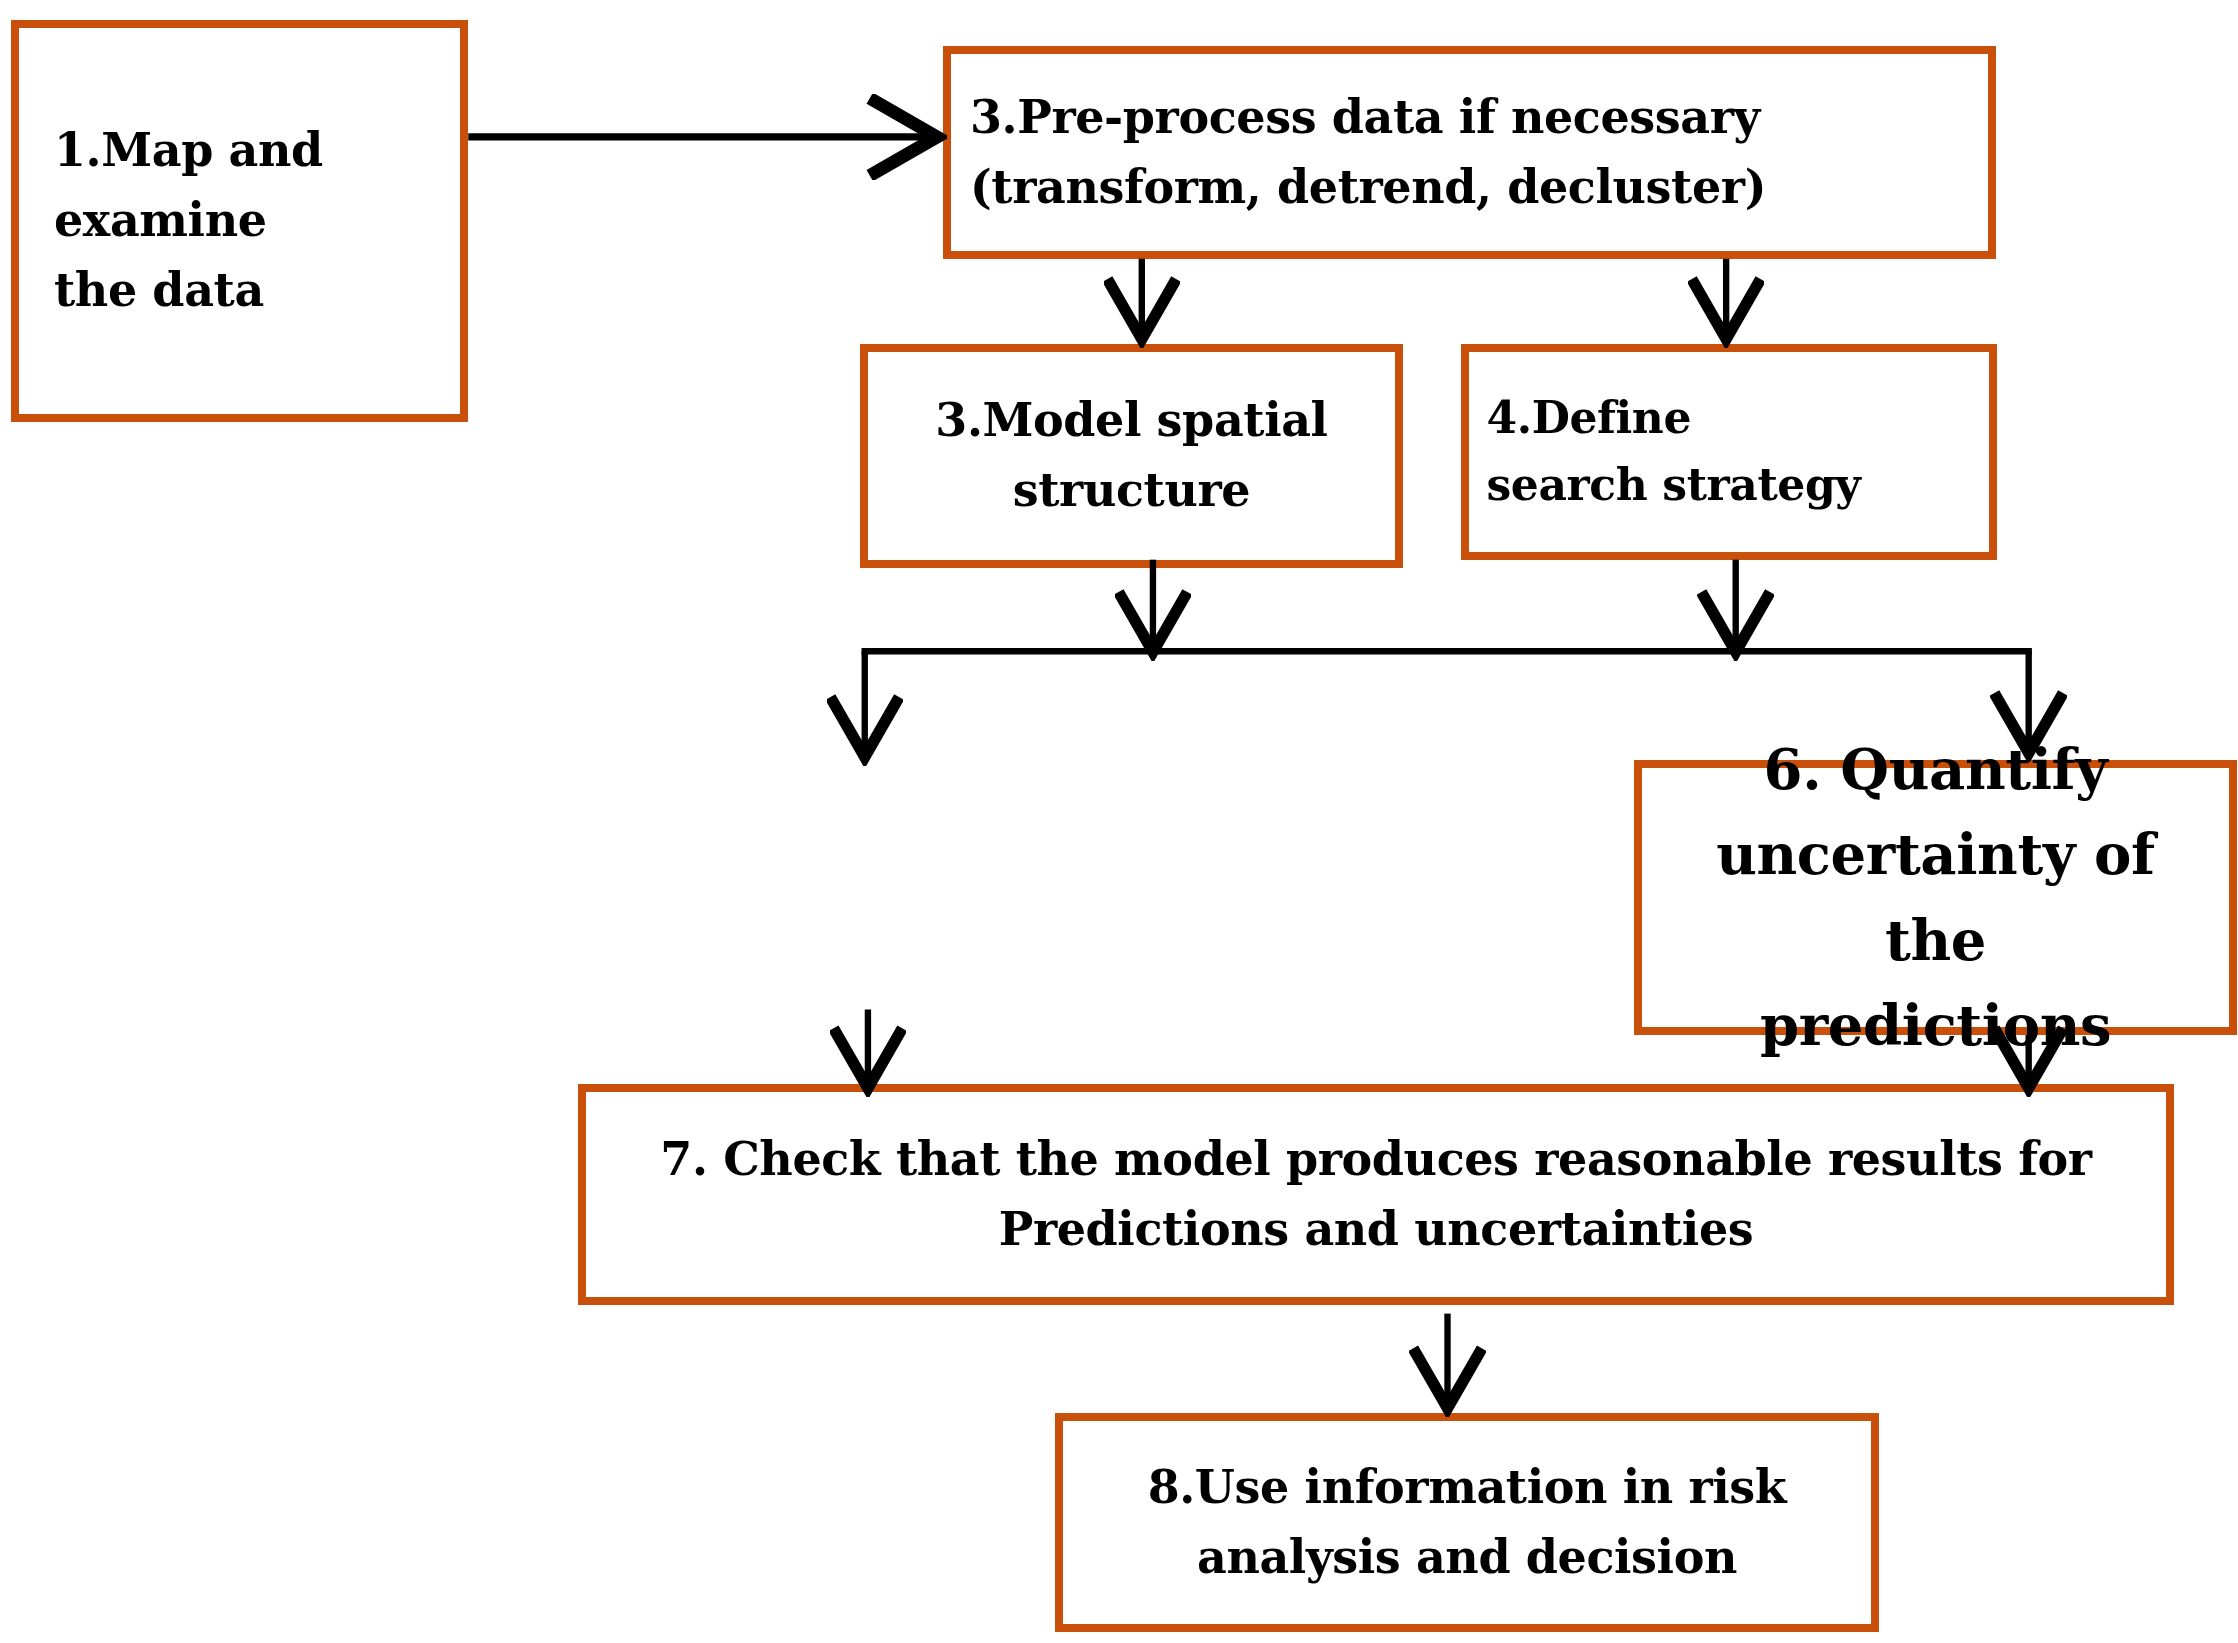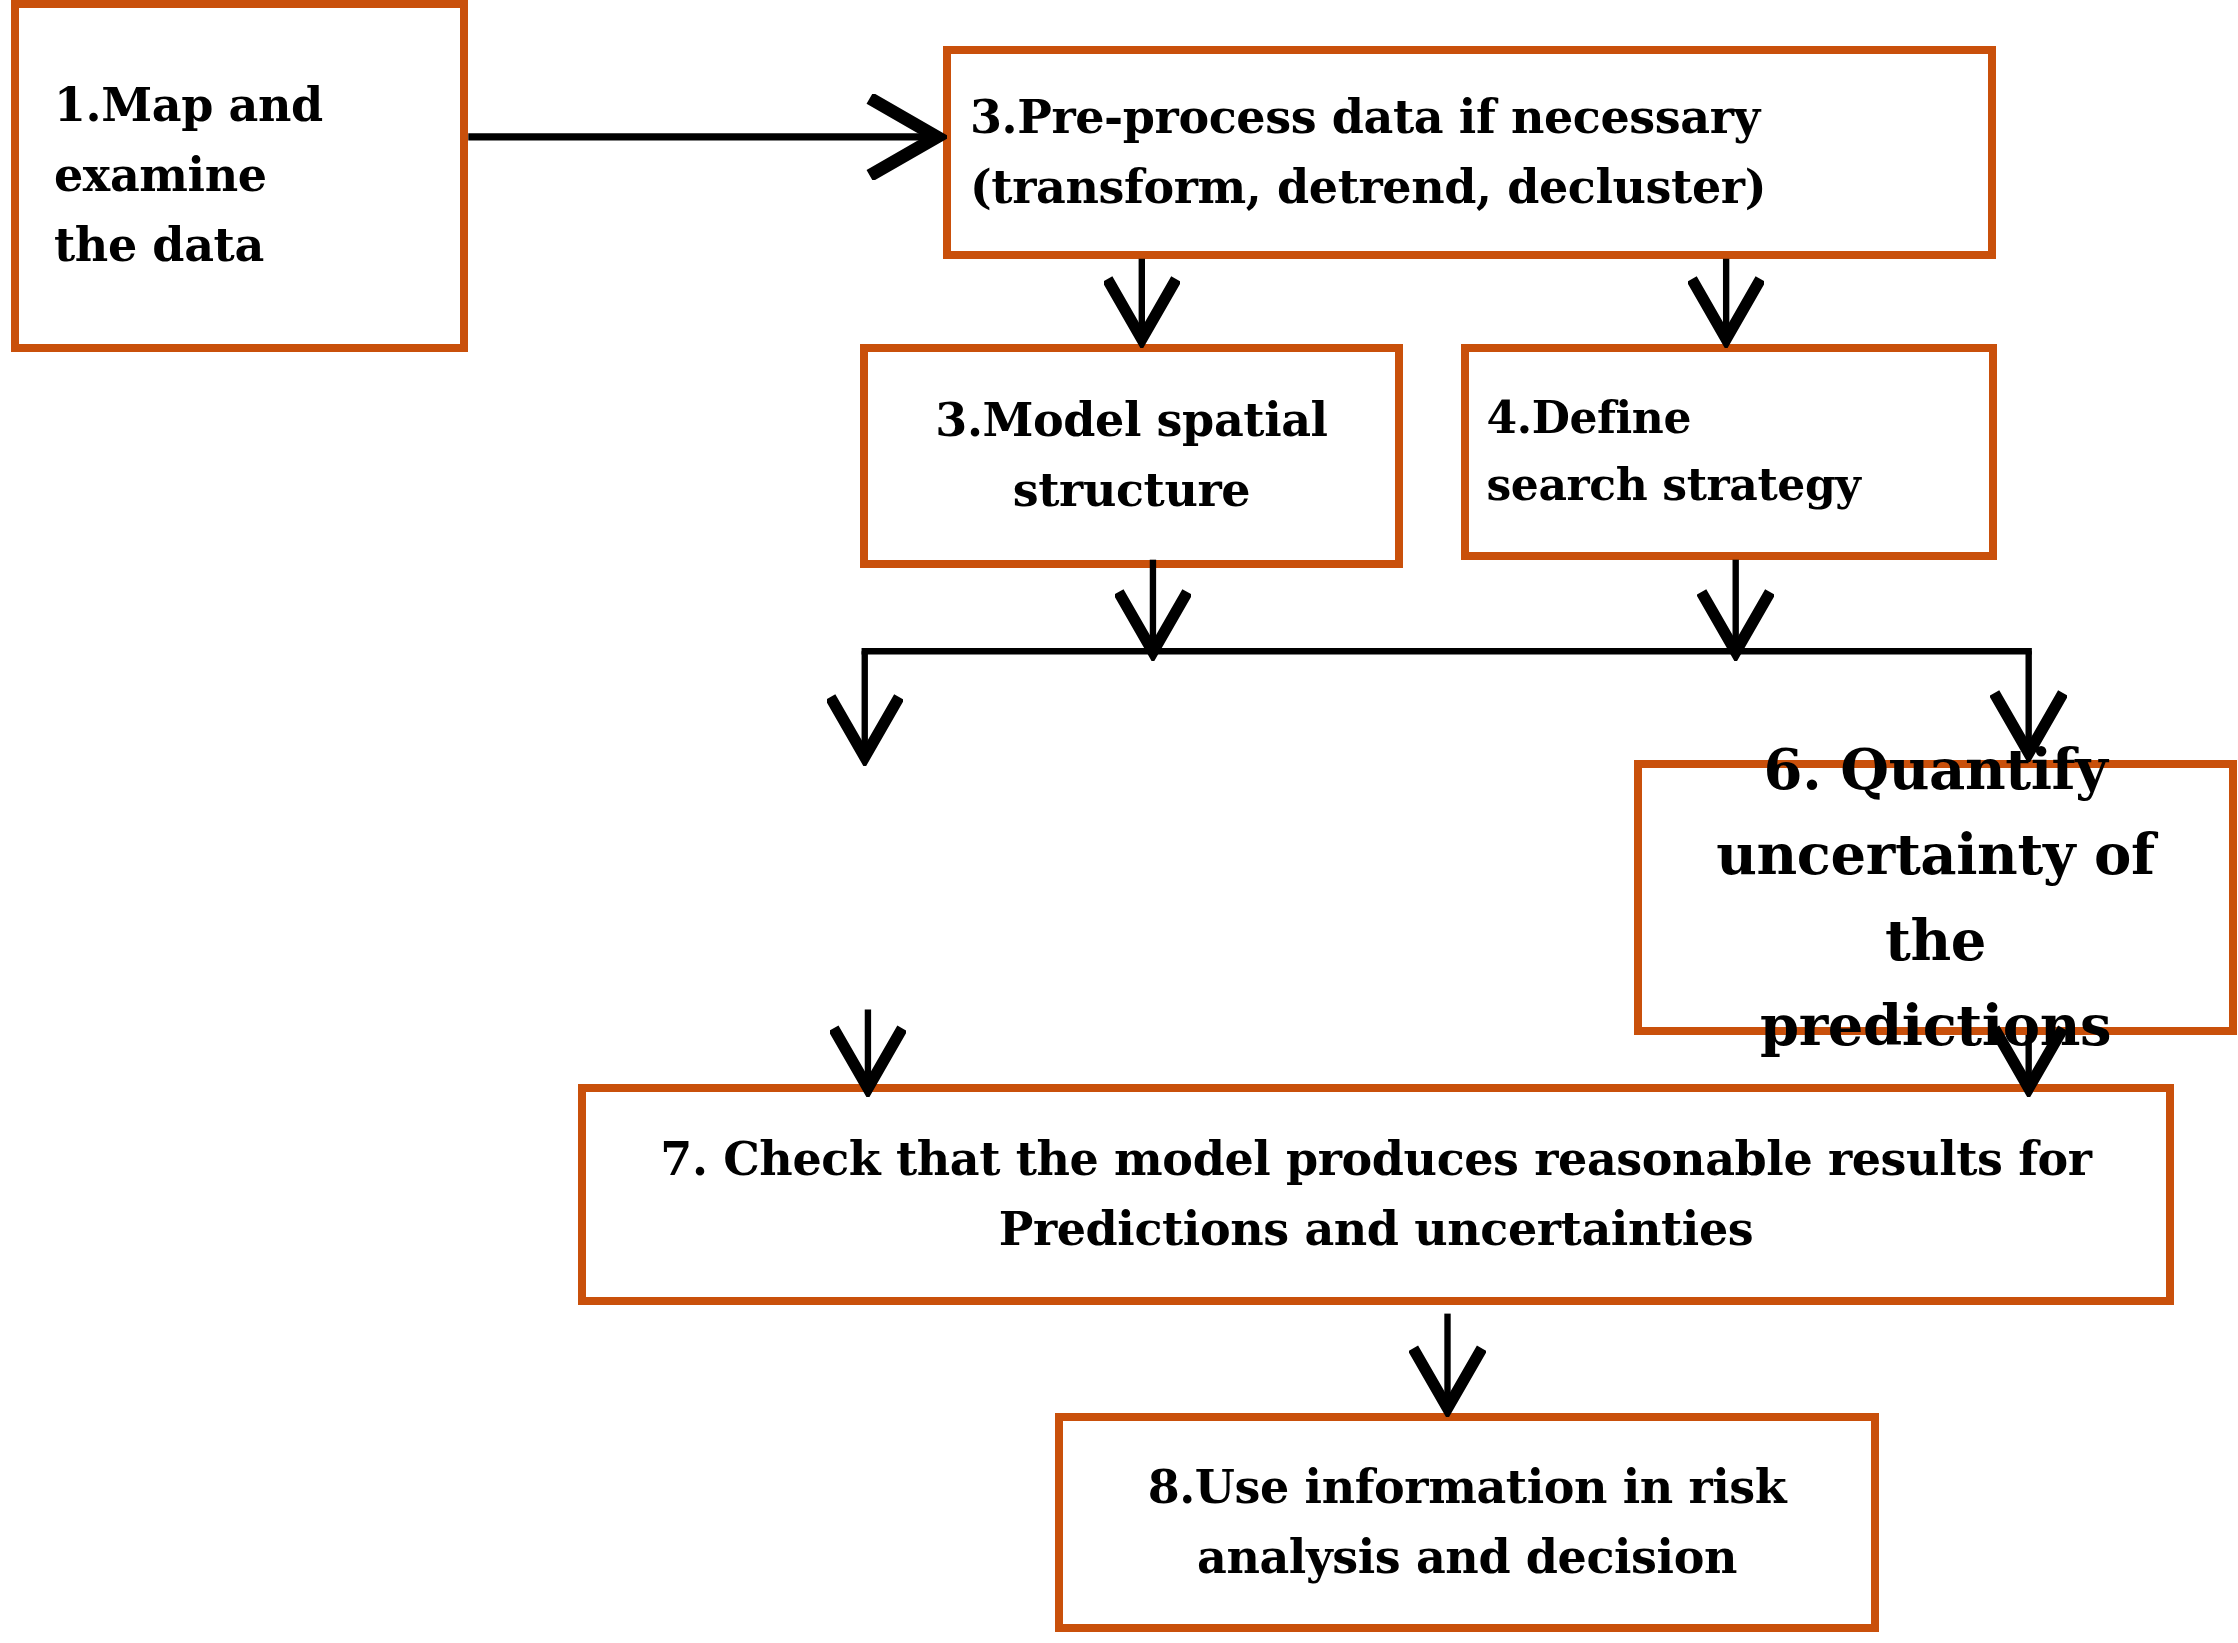--- a/index.html
+++ b/index.html
@@ -31,21 +31,21 @@
     font-family: "DejaVu Serif", "Liberation Serif", serif;
     font-weight: bold;
     color: #000000;
     line-height: 1.52;
     letter-spacing: -0.4px;
     padding: 0 14.3px;
     white-space: pre-line;
   }
 
   
-  #node-1 { left: 11px;   top: 0;   width: 457px;  height: 352px; justify-content: flex-start; }
+  #node-1 { left: 11px;   top: 20px;   width: 457px;  height: 402px; justify-content: flex-start; }
   #node-1 .node-text { font-size: 46px; text-align: left; padding-left: 35px; }
 
   #node-2 { left: 943px; top: 46px;   width: 1053px; height: 213px; justify-content: flex-start; }
   #node-2 .node-text { font-size: 46px; text-align: left; padding-left: 19px; }
 
   #node-3 { left: 860px; top: 344px;  width: 543px;  height: 224px; }
   #node-3 .node-text { font-size: 46px; text-align: center; }
 
   #node-4 { left: 1461px; top: 344px;  width: 536px;  height: 216px; justify-content: flex-start; }
   #node-4 .node-text { font-size: 44px; text-align: left; padding-left: 17.5px; }

